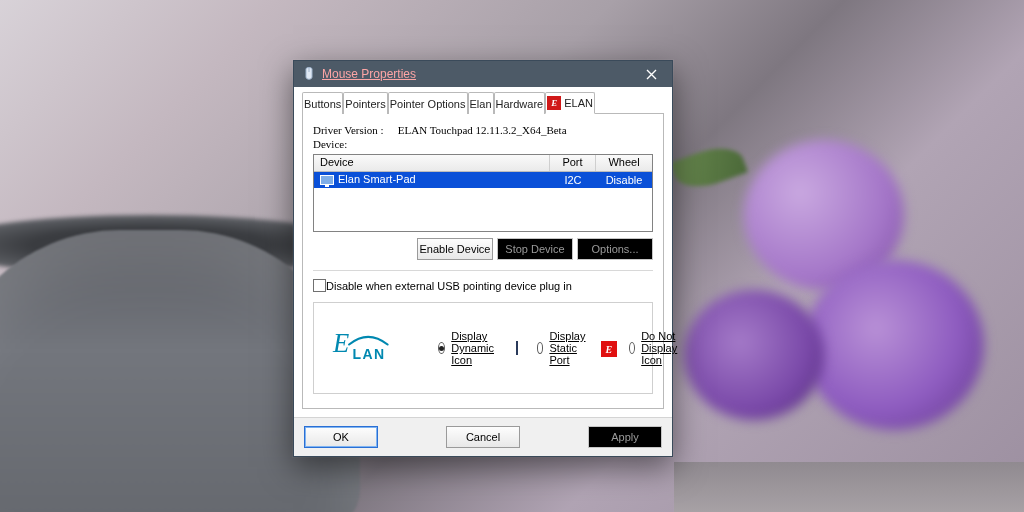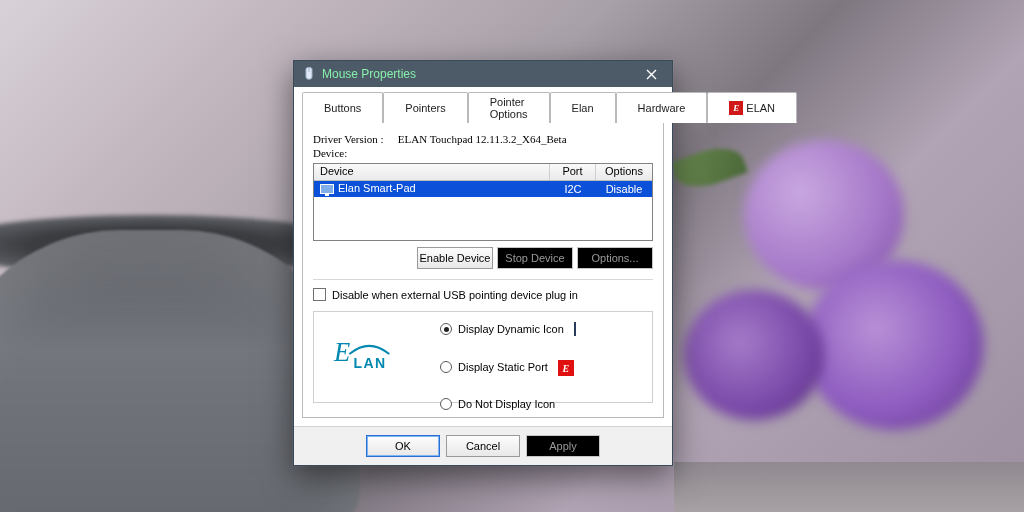--- a/index.html
+++ b/index.html
@@ -33,25 +33,26 @@
     left: 293px;
     top: 60px;
     width: 380px;
     background: #fff;
     border: 1px solid #3a4a5a;
     box-shadow: 0 10px 30px rgba(0,0,0,0.5), 0 0 0 1px rgba(255,255,255,0.05);
   }
   .titlebar {
     height: 26px;
     background: #4d5a67;
-    color: #86efac;
+    color: #fca5a5;
     display: flex;
     align-items: center;
     padding: 0 6px 0 8px;
     font-size: 12px;
+    text-decoration: underline;
   }
   .titlebar .mouse-icon {
     width: 14px; height:14px; margin-right:6px;
     display:inline-block;
   }
   .titlebar .mouse-icon svg { display:block; }
   .titlebar .title { flex:1; }
   .close-x {
     width: 30px; height: 20px;
     display:flex; align-items:center; justify-content:center;
@@ -62,21 +63,21 @@
     background: #fff;
     padding: 4px 8px 8px 8px;
   }
   .tabs {
     display:flex;
     border-bottom: 1px solid #b9b9b9;
     gap:0;
     position: relative;
   }
   .tab {
-    padding: 3px 21px;
+    padding: 3px 1px;
     border: 1px solid #b9b9b9;
     border-bottom: none;
     background: #fff;
     position: relative;
     top: 1px;
     margin-right: 0px;
     border-radius: 2px 2px 0 0;
     display:flex; align-items:center; gap:3px;
     font-size: 11px;
     cursor: default;
@@ -154,21 +155,21 @@
     font-size:11px;
     background: linear-gradient(#fdfdfd,#e8e8e8);
     border: 1px solid #9a9a9a;
     display:inline-flex; align-items:center; justify-content:center;
     cursor:default;
   }
   .winbtn.disabled { color:#9a9a9a; border-color:#c6c6c6; background:#000000; }
   .hr { height:1px; margin:10px 0 8px 0; border-top:1px solid #d8d8d8; }
 
   .chk {
-    display:flex; align-items:center; gap:6px;
+    display:flex; align-items:center; 
     font-size:11px;
   }
   .chk .chkbox {
     width:13px; height:13px; border:1px solid #707070; background:#fff;
     box-shadow: inset 0 0 0 1px #fff;
   }
 
   .iconpanel {
     margin-top:10px;
     border:1px solid #cfcfcf;
@@ -176,36 +177,36 @@
     height: 92px;
     display:flex;
     padding: 10px 12px;
     gap: 28px;
   }
   .logo {
     width: 86px; height: 70px;
     display:flex; align-items:center; justify-content:center;
   }
   .logo svg { width: 84px; height: 52px; }
-  .radios { display:flex; flex-direction:column; gap:24px; font-size:11px; }
+  .radios { display:flex; gap:12px; font-size:11px;text-decoration:underline; }
   .radio-row { display:flex; align-items:center; gap:6px; }
   .rad {
     width:12px; height:12px; border:1px solid #5a5a5a; border-radius:50%;
     display:flex; align-items:center; justify-content:center; background:#fff;
   }
   .rad.checked::after { content:''; width:5px; height:5px; background:#222; border-radius:50%; }
   .radio-icon { margin-left: 4px; width:16px; height:14px; display:inline-block; }
   .monitor-mini { width:16px; height:12px; border:1px solid #2a3a5a; background: linear-gradient(#3a547a,#23385a); position:relative; top:1px;}
   .elan-mini { width:16px; height:16px; background:#e01010; display:inline-flex; align-items:center; justify-content:center; color:#fff; font-style:italic; font-weight:bold; font-size:10px; font-family: Georgia, serif;}
 
   .dlg-footer {
     background:#f0f0f0;
     border-top:1px solid #d4d4d4;
     padding:8px 10px;
-    display:flex; justify-content:center; gap:6px;
+    display:flex; justify-content:space-between; gap:6px;
   }
   .dlg-footer .winbtn { min-width: 74px; height:22px; }
   .winbtn.default { border:1px solid #2a6fd4; box-shadow: inset 0 0 0 1px #7fb4f2; }
 </style>
 </head>
 <body>
 
 <div class="wallpaper">
   <div class="mugrim"></div>
   <div class="mug"></div>
@@ -258,21 +259,21 @@
       <div class="kv">
         <span class="kv-label">Driver Version :</span>
         <span>ELAN Touchpad 12.11.3.2_X64_Beta</span>
       </div>
       <div class="kv">Device:</div>
 
       <div class="listview">
         <div class="lv-head">
           <div class="col col-device">Device</div>
           <div class="col col-port">Port</div>
-          <div class="col col-enable">Options</div>
+          <div class="col col-enable">Wheel</div>
         </div>
         <div class="lv-row selected">
           <div class="cell col-device">
             <span class="dev-icon">
               <svg viewBox="0 0 14 12">
                   <rect x="0.5" y="0.5" width="13" height="9" fill="#7faee8" stroke="#fff" stroke-width="1"></rect>
                   <rect x="5" y="10" width="4" height="2" fill="#fff"></rect>
                 </svg>
             </span><span>Elan Smart-Pad</span>
           </div>

